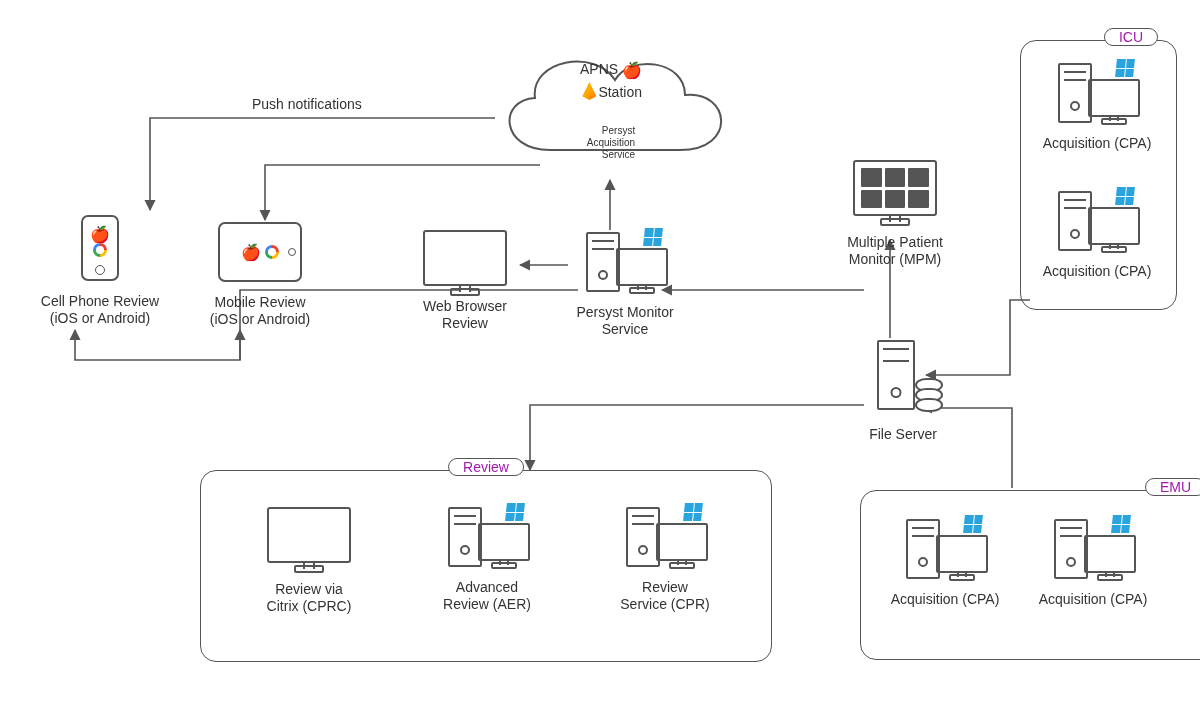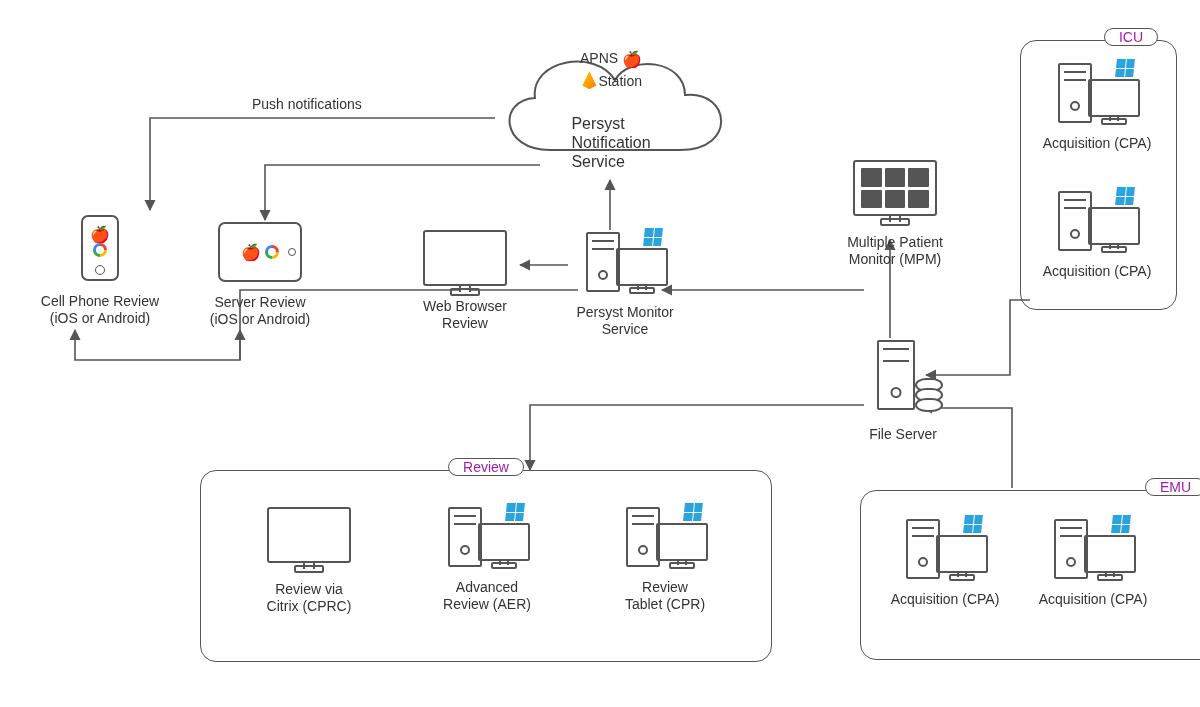--- a/index.html
+++ b/index.html
@@ -42,21 +42,21 @@
 .srv .db{position:absolute;right:-6px;bottom:4px;width:24px;height:28px;}
 .srv .db div{width:24px;height:10px;border:2px solid #555;border-radius:50%/60%;margin-top:-4px;background:#fff;}
 
 .mpm-grid{position:absolute;inset:6px;display:grid;grid-template-columns:repeat(3,1fr);grid-template-rows:repeat(2,1fr);gap:3px;}
 .mpm-grid span{background:#555;border-radius:1px;}
 
 .cloud{position:absolute;width:260px;height:140px;}
 .cloud svg{width:100%;height:100%;}
 .cloud-content{position:absolute;inset:26px 22px 26px 24px;display:flex;align-items:center;gap:22px;justify-content:center;flex-direction:column;}
 .cloud-left{text-align:right;font-size:14px;line-height:1.4;}
-.cloud-right{text-align:left;font-size:16px;line-height:1.2;}
+.cloud-right{text-align:right;font-size:10px;line-height:1.2;}
 .firebase{display:inline-block;width:14px;height:18px;background:linear-gradient(135deg,#f6c000 0%,#ffa000 60%,#ff6f00 100%);clip-path:polygon(50% 0%,100% 80%,50% 100%,0% 80%);vertical-align:-3px;margin-right:2px;}
 .apple{font-size:16px;vertical-align:-2px;}
 .g-logo{display:inline-block;width:14px;height:14px;border-radius:50%;background:conic-gradient(#ea4335 0 25%,#fbbc05 0 50%,#34a853 0 75%,#4285f4 0 100%);position:relative;vertical-align:-2px;}
 .g-logo:after{content:"";position:absolute;inset:3px;background:#fff;border-radius:50%;}
 </style>
 </head>
 <body>
 
 <div class="canvas">
 
@@ -97,21 +97,21 @@
     <svg viewBox="0 0 260 140">
         <path d="M70 110 C20 110 18 60 55 58 C50 20 115 8 135 40 C150 14 205 20 205 55 C250 50 258 110 200 110 Z" fill="#fff" stroke="#555" stroke-width="2"></path>
       </svg>
     <div class="cloud-content">
       <div class="cloud-left">
         <div><span>APNS</span> <span class="apple">🍎</span></div>
         <div><span class="firebase"></span><span>Station</span></div>
       </div>
       <div class="cloud-right">
         <div>Persyst</div>
-        <div>Notification</div>
+        <div>Acquisition</div>
         <div>Service</div>
       </div>
     </div>
   </div>
 
   <div class="node" style="left:240px;top:96px;margin-left:12px;">
     <span>Push notifications</span>
   </div>
 
   <div class="node" style="left:40px;top:215px;width:120px;">
@@ -121,21 +121,21 @@
     <div class="label"><span>Cell Phone Review</span><br><span>(iOS or Android)</span></div>
   </div>
 
   <div class="node" style="left:190px;top:222px;width:140px;">
     <div class="icon tablet">
       <div class="inlogo">
           <span class="apple">🍎</span>
           <span class="g-logo"></span>
         </div>
     </div>
-    <div class="label"><span>Server Review</span><br><span>(iOS or Android)</span></div>
+    <div class="label"><span>Mobile Review</span><br><span>(iOS or Android)</span></div>
   </div>
 
   <div class="node" style="left:400px;top:230px;width:130px;">
     <div class="icon mon"></div>
     <div class="label" style=""><span>Web Browser</span><br><span>Review</span></div>
   </div>
 
   <div class="node" style="left:565px;top:232px;width:120px;">
     <div class="icon ws">
       <div class="tower"></div>
@@ -259,17 +259,17 @@
       <div class="icon ws">
           <div class="tower"></div>
           <div class="scr"></div>
           <div class="winflag">
             <span></span>
             <span></span>
             <span></span>
             <span></span>
           </div>
         </div>
-      <div class="label" style="margin-top:12px;"><span>Review</span><br><span>Tablet (CPR)</span></div>
+      <div class="label" style="margin-top:12px;"><span>Review</span><br><span>Service (CPR)</span></div>
     </div>
   </div>
 
 </div>
 
 </body></html>

